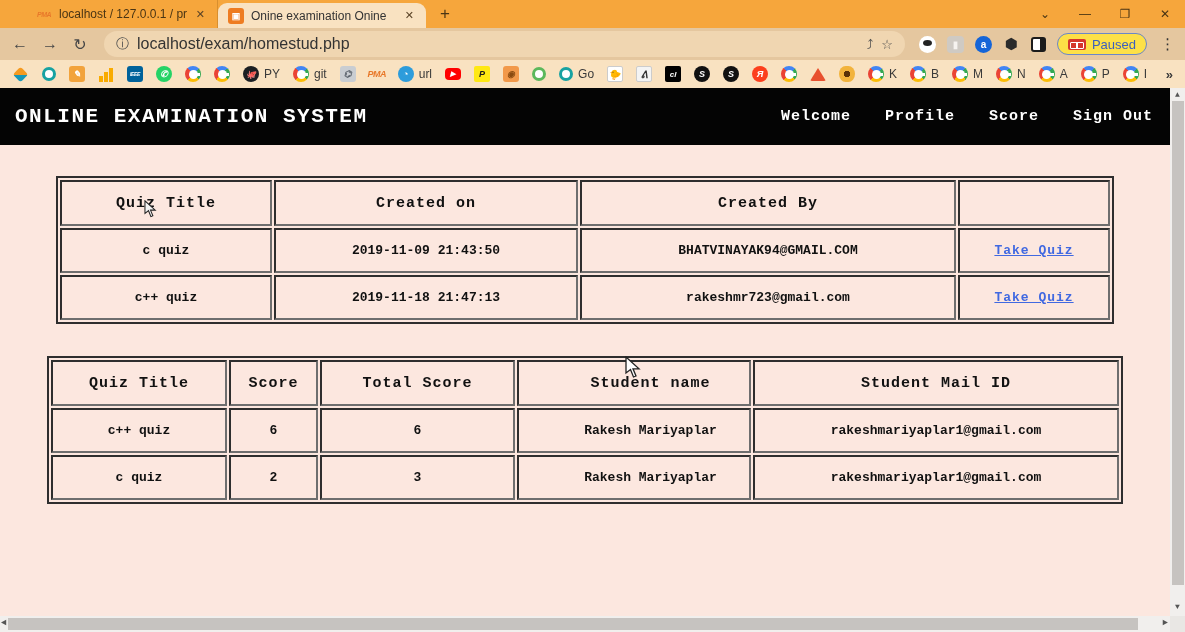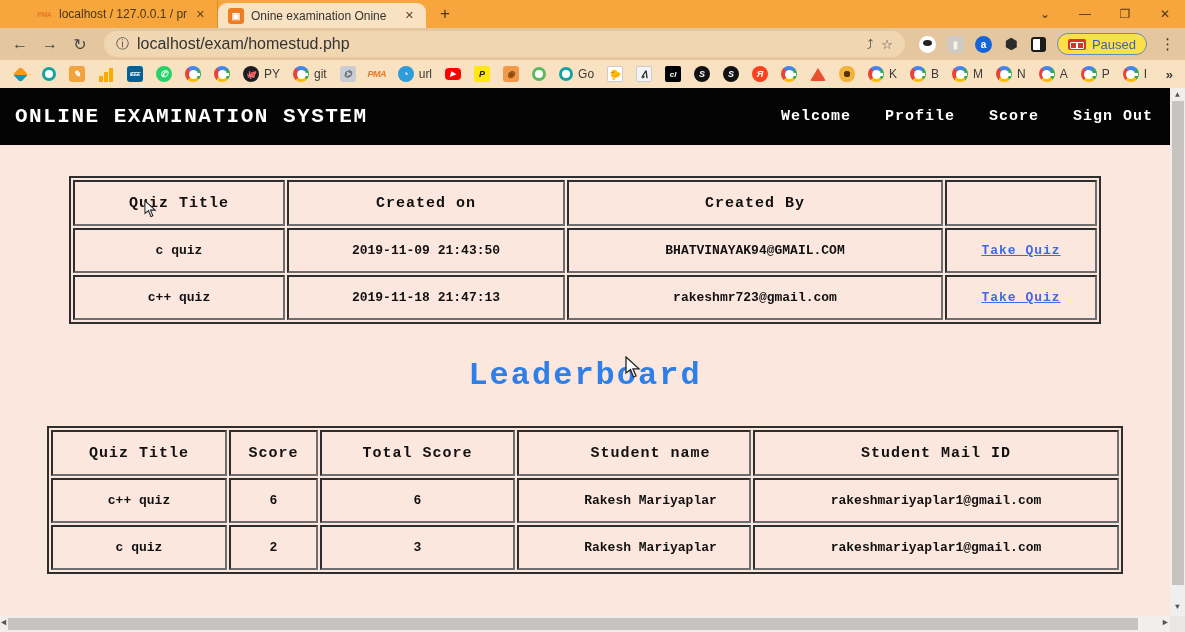--- a/index.html
+++ b/index.html
@@ -86,21 +86,21 @@
   .welcome { text-align:center; font-size:31px; font-weight:bold; color:#0d0d0d; letter-spacing:2px; margin-top:25px; }
   .lbhead { text-align:center; font-size:32px; font-weight:bold; color:#2F7FE8; letter-spacing:2px; margin-top:33px; }
 
   table.grid { margin:31px auto 0; border-collapse:separate; border-spacing:2.5px; border:2px solid #2e2e2e; }
   table.grid th, table.grid td { border:2px solid #2e2e2e; border-right-color:#6e6e6e; border-bottom-color:#6e6e6e; text-align:center; font-weight:bold; }
   table.grid th { font-size:15px; letter-spacing:1px; color:#111; height:46px; }
   table.grid td { font-size:13px; color:#111; height:45px; }
   td.email { font-size:12.5px; }
   a.takequiz { color:#4169E1; font-size:13px; letter-spacing:1px; }
 
-  .t1 .c1{width:212px;} .t1 .c2{width:278px;} .t1 .c3{width:376px;} .t1 .c4{width:152px;}
+  .t1 .c1{width:212px;} .t1 .c2{width:304px;} .t1 .c3{width:376px;} .t1 .c4{width:152px;}
   .t2 .c1{width:176px;} .t2 .c2{width:89px;} .t2 .c3{width:195px;} .t2 .c4{width:234px;padding-left:33px;} .t2 .c5{width:366px;}
 
   
   .vscroll { position:absolute; top:0; right:0; width:15px; height:544px; background:#F1EFED; }
   .vthumb { position:absolute; top:13px; left:1.5px; width:12px; height:484px; background:#C6C3C0; }
   .varrow { position:absolute; left:0; width:15px; text-align:center; font-size:8px; color:#555; }
   .hscroll { position:absolute; left:0; bottom:0; right:15px; height:16px; background:#F1EFED; }
   .hthumb { position:absolute; left:8px; top:2px; height:12px; width:1130px; background:#C6C3C0; }
   .harrow { position:absolute; top:2px; font-size:9px; color:#555; }
   .corner { position:absolute; right:0; bottom:0; width:15px; height:16px; background:#E9E7E4; }
@@ -309,21 +309,20 @@
         </tr>
         <tr>
           <td class="c1">c++ quiz</td>
           <td class="c2">2019-11-18 21:47:13</td>
           <td class="c3 email">rakeshmr723@gmail.com</td>
           <td class="c4"><a class="takequiz" href="#">Take Quiz</a></td>
         </tr>
       </tbody>
         </table>
 
-      <div class="lbhead">Leaderboard</div>
 
       <table class="grid t2" style="margin-top:32px">
         <tbody>
             <tr>
           <th class="c1">Quiz Title</th>
           <th class="c2">Score</th>
           <th class="c3">Total Score</th>
           <th class="c4">Student name</th>
           <th class="c5">Student Mail ID</th>
         </tr>

